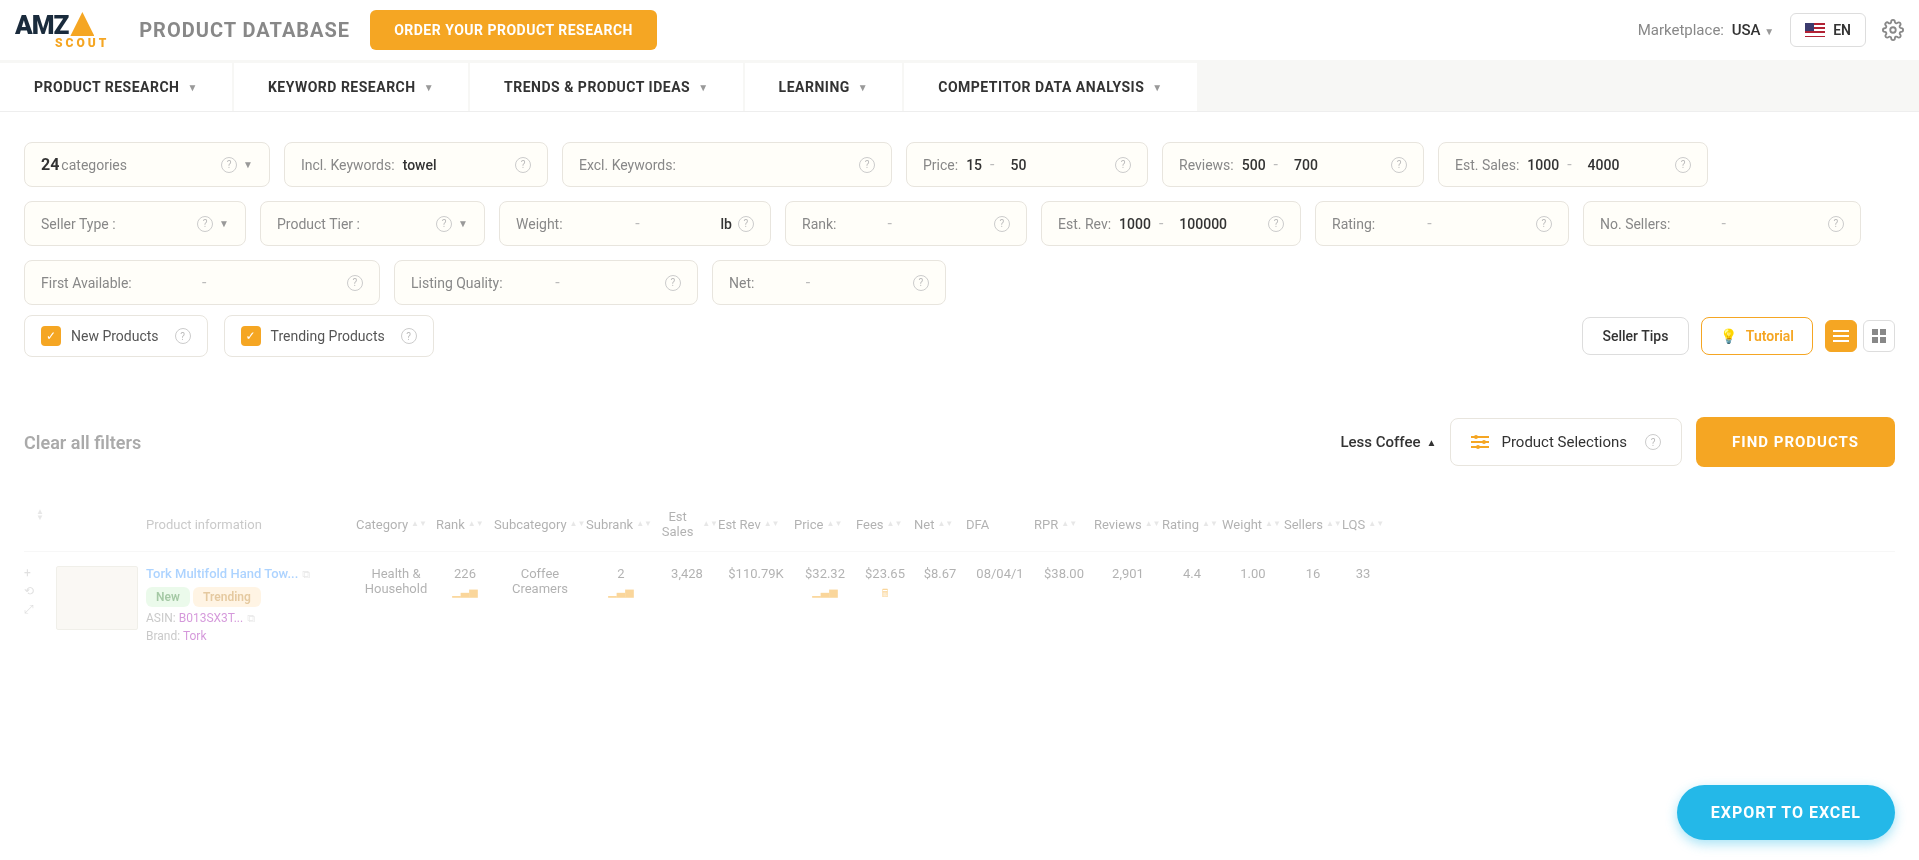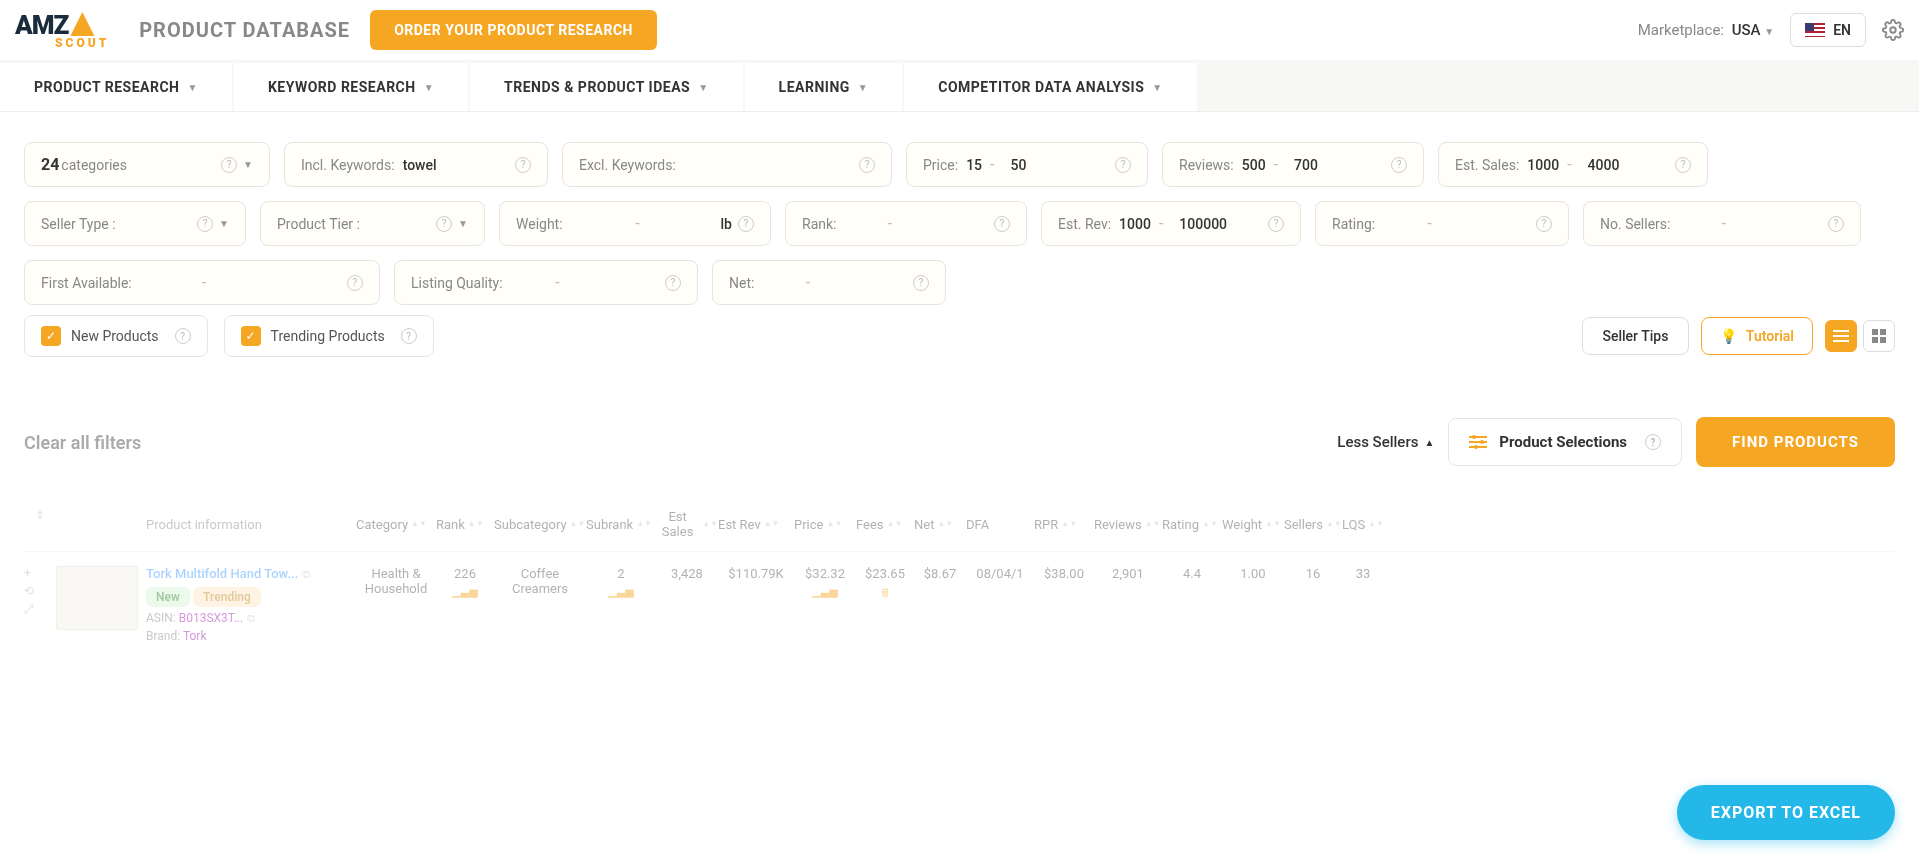--- a/index.html
+++ b/index.html
@@ -53,21 +53,21 @@
 .check-right{margin-left:auto;display:flex;gap:12px;align-items:center}
 .seller-tips{border:1px solid #ddd;border-radius:8px;padding:10px 20px;font-size:14px;color:#333;cursor:pointer;font-weight:500}
 .tutorial{border:1px solid #f5a623;border-radius:8px;padding:10px 18px;font-size:14px;color:#f5a623;cursor:pointer;display:flex;align-items:center;gap:8px;font-weight:600}
 .view-toggle{display:flex;gap:6px}
 .view-btn{width:32px;height:32px;border:1px solid #ddd;border-radius:6px;display:flex;align-items:center;justify-content:center;cursor:pointer;color:#888}
 .view-btn.active{background:#f5a623;border-color:#f5a623;color:#fff}
 .actions{display:flex;align-items:center;padding:40px 24px 30px}
 .clear-filters{color:#aaa;font-size:18px;font-weight:600;cursor:pointer}
 .actions-right{margin-left:auto;display:flex;align-items:center;gap:14px}
 .less-filters{color:#333;font-size:15px;cursor:pointer;display:flex;align-items:center;gap:6px;font-weight:500}
-.prod-sel{border:1px solid #e8e5de;border-radius:8px;padding:14px 20px;display:flex;align-items:center;gap:12px;cursor:pointer;font-weight:700;font-size:15px}
+.prod-sel{border:1px solid #e8e5de;border-radius:8px;padding:14px 20px;display:flex;align-items:center;gap:12px;cursor:pointer;font-weight:400;font-size:15px}
 .sel-icon{width:18px;height:14px;color:#f5a623}
 .find-btn{background:#f5a623;color:#fff;border:none;padding:16px 36px;border-radius:8px;font-weight:700;font-size:15px;letter-spacing:1px;cursor:pointer}
 .table-area{padding:0 24px;opacity:0.45}
 .table{width:100%;font-size:13px}
 .table-header{display:flex;color:#888;padding:12px 0;border-bottom:1px solid #eee}
 .table-header>div{display:flex;align-items:center;gap:3px}
 .sort-icon{font-size:8px;color:#ccc;display:flex;flex-direction:column;line-height:6px}
 .table-row{display:flex;padding:14px 0;align-items:flex-start}
 .col-actions{width:32px;display:flex;flex-direction:column;gap:4px;color:#bbb;font-size:12px}
 .col-img{width:90px}
@@ -281,21 +281,21 @@
           </svg>
       </div>
     </div>
   </div>
 </div>
 
 <div class="actions">
   <div class="clear-filters">Clear all filters</div>
   <div class="actions-right">
     <div class="less-filters">
-      <span>Less Sellers</span>
+      <span>Less Coffee</span>
       <span style="font-size:10px">▲</span>
     </div>
     <div class="prod-sel">
       <svg class="sel-icon" viewBox="0 0 18 14">
           <rect y="1" width="18" height="2" fill="currentColor"></rect>
           <rect y="6" width="18" height="2" fill="currentColor"></rect>
           <rect y="11" width="18" height="2" fill="currentColor"></rect>
           <circle cx="5" cy="2" r="2" fill="currentColor"></circle>
           <circle cx="13" cy="7" r="2" fill="currentColor"></circle>
           <circle cx="7" cy="12" r="2" fill="currentColor"></circle>

